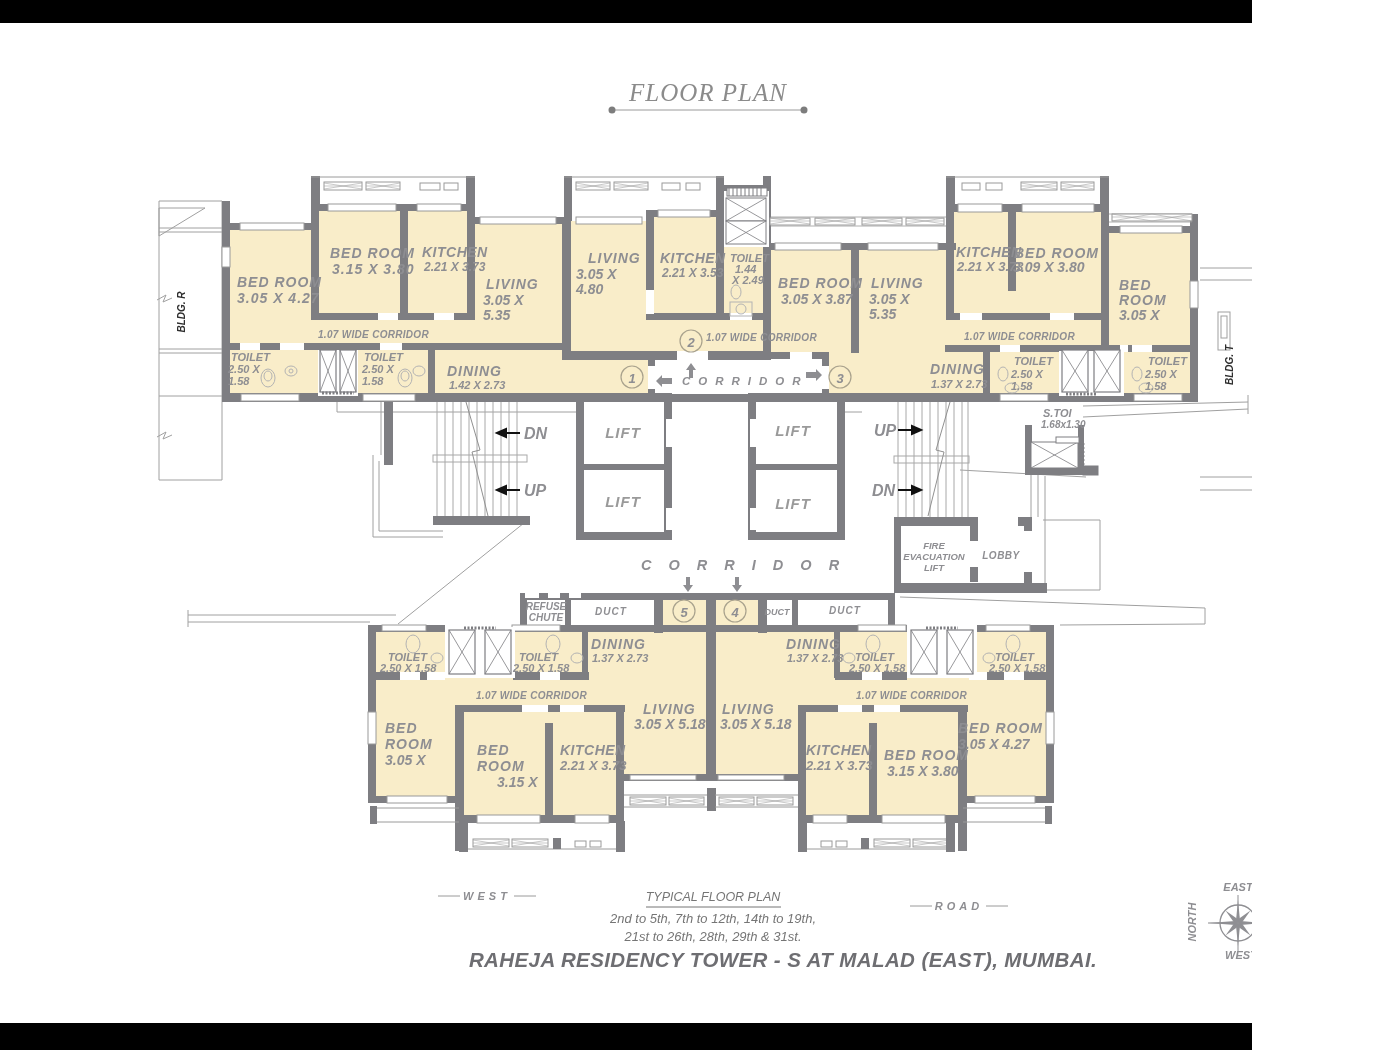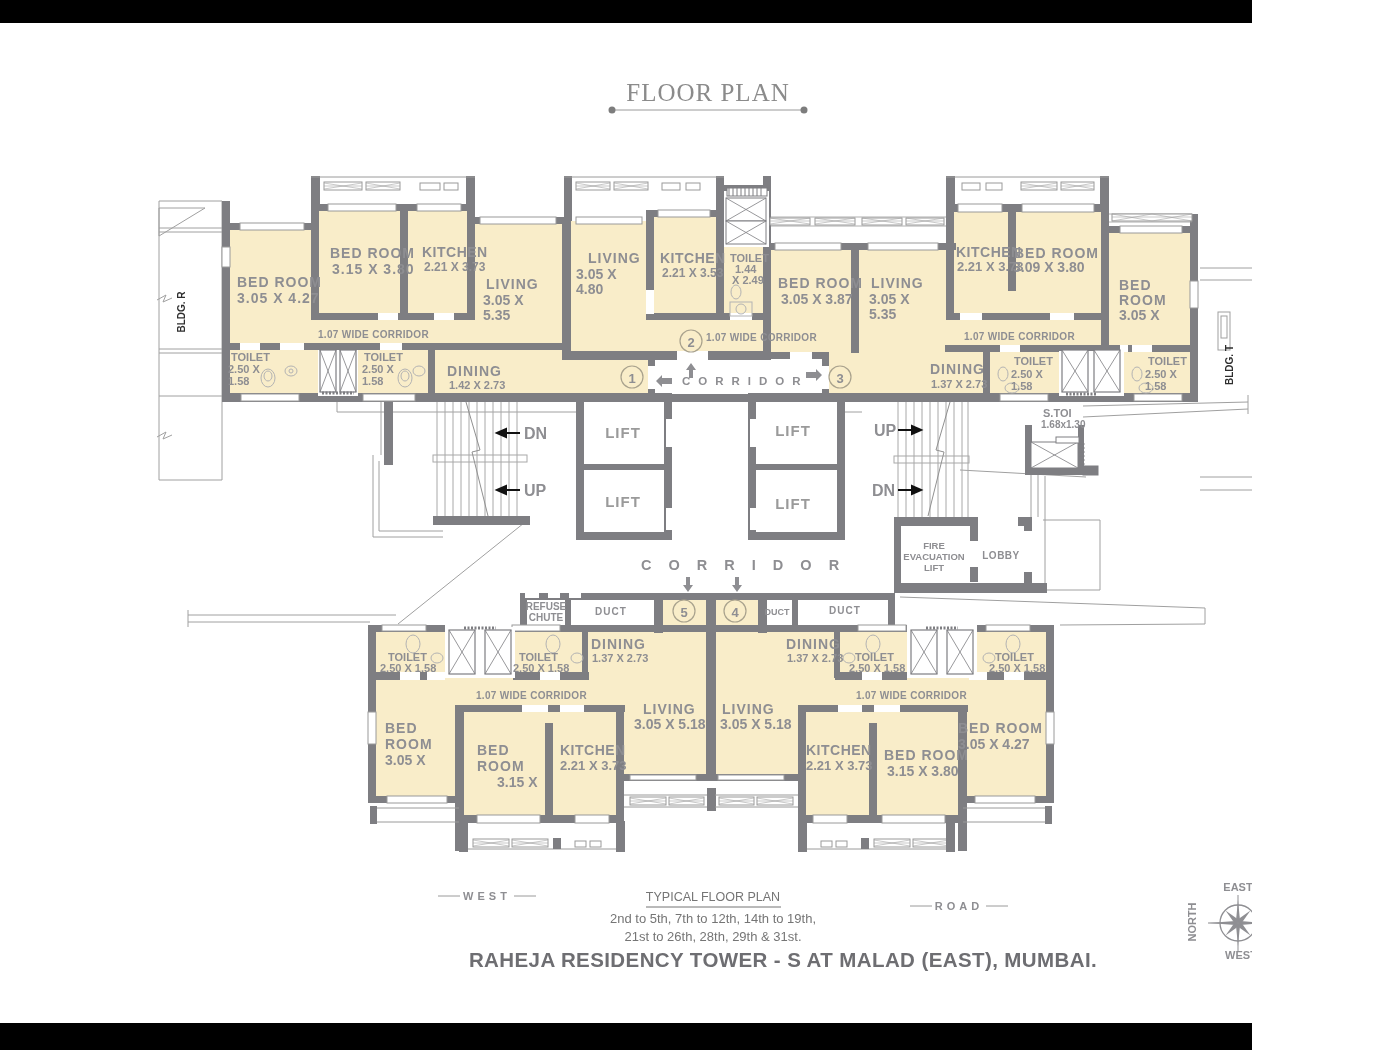--- a/index.html
+++ b/index.html
@@ -1,17 +1,17 @@
 <!DOCTYPE html>
 <html><head>
 <meta charset="utf-8">
 <style>
 html,body{margin:0;padding:0;background:#fff;}
 .page{position:relative;width:1252px;height:1050px;background:#7dd3fc;overflow:hidden;
- font-family:"Liberation Sans",sans-serif;}
+ font-family:"Liberation Sans",sans-serif;font-style:italic;}
 svg text{font-family:"Liberation Sans",sans-serif;}
 .rm{fill:#8e8e92;font-weight:bold;}
 </style>
 </head>
 <body>
 <div class="page">
 <svg width="1400" height="1050" viewBox="0 0 1400 1050">
 
 <rect x="0" y="0" width="1400" height="1050" fill="#ffffff"></rect>
 

